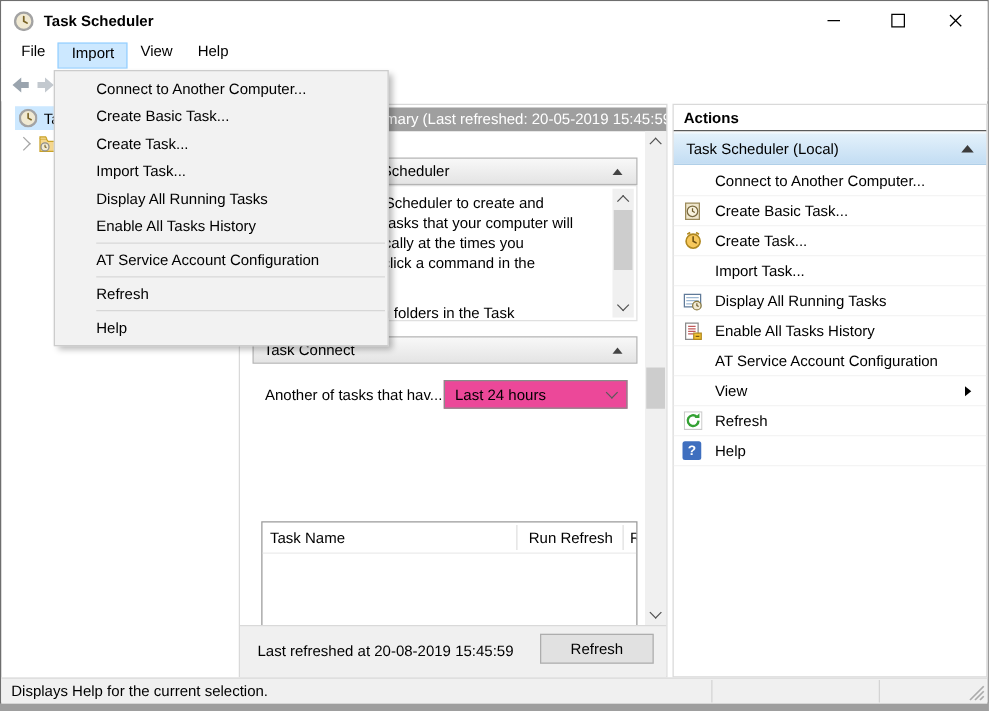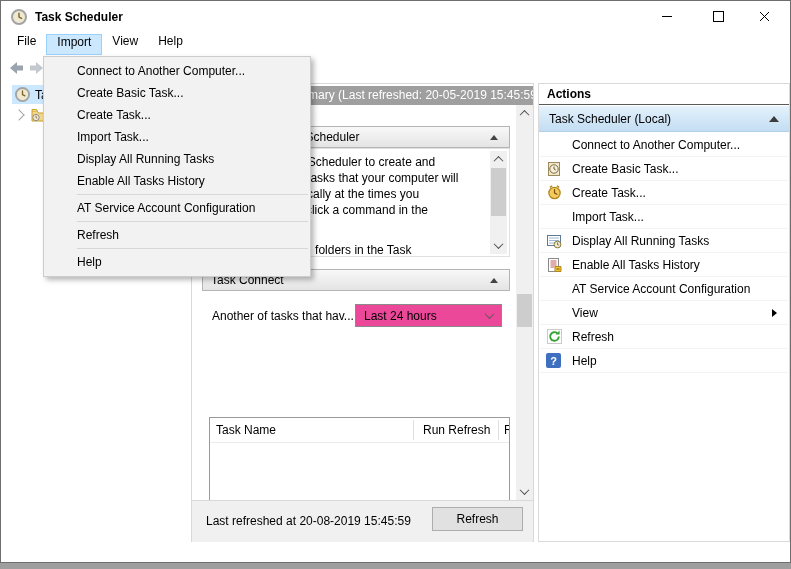--- a/index.html
+++ b/index.html
@@ -298,20 +298,28 @@
         <span class="action-label">Refresh</span>
       </div>
       <div class="action-row" style="top:265px;">
         <span class="action-icon" style="background:#3f6fbf;border-radius:2px;color:#fff;font-weight:bold;font-size:11px;width:15px;height:15px;">
           <span>?</span>
         </span>
         <span class="action-label">Help</span>
       </div>
     </div>
 
+    <div id="statusbar">
+      <span id="statusbar-text">Displays Help for the current selection.</span>
+      <span class="sb-divider" style="left:568px;"></span>
+      <span class="sb-divider" style="left:702px;"></span>
+      <svg width="13" height="13" viewBox="0 0 13 13" style="position:absolute;right:2px;bottom:2px;">
+        <path d="M12 1L1 12M12 5L5 12M12 9L9 12" stroke="#ababab" stroke-width="1.4"></path>
+      </svg>
+    </div>
 
     <div id="action-menu">
       <div class="menu-item">Connect to Another Computer...</div>
       <div class="menu-item">Create Basic Task...</div>
       <div class="menu-item">Create Task...</div>
       <div class="menu-item">Import Task...</div>
       <div class="menu-item">Display All Running Tasks</div>
       <div class="menu-item">Enable All Tasks History</div>
       <div class="menu-sep"></div>
       <div class="menu-item">AT Service Account Configuration</div>

